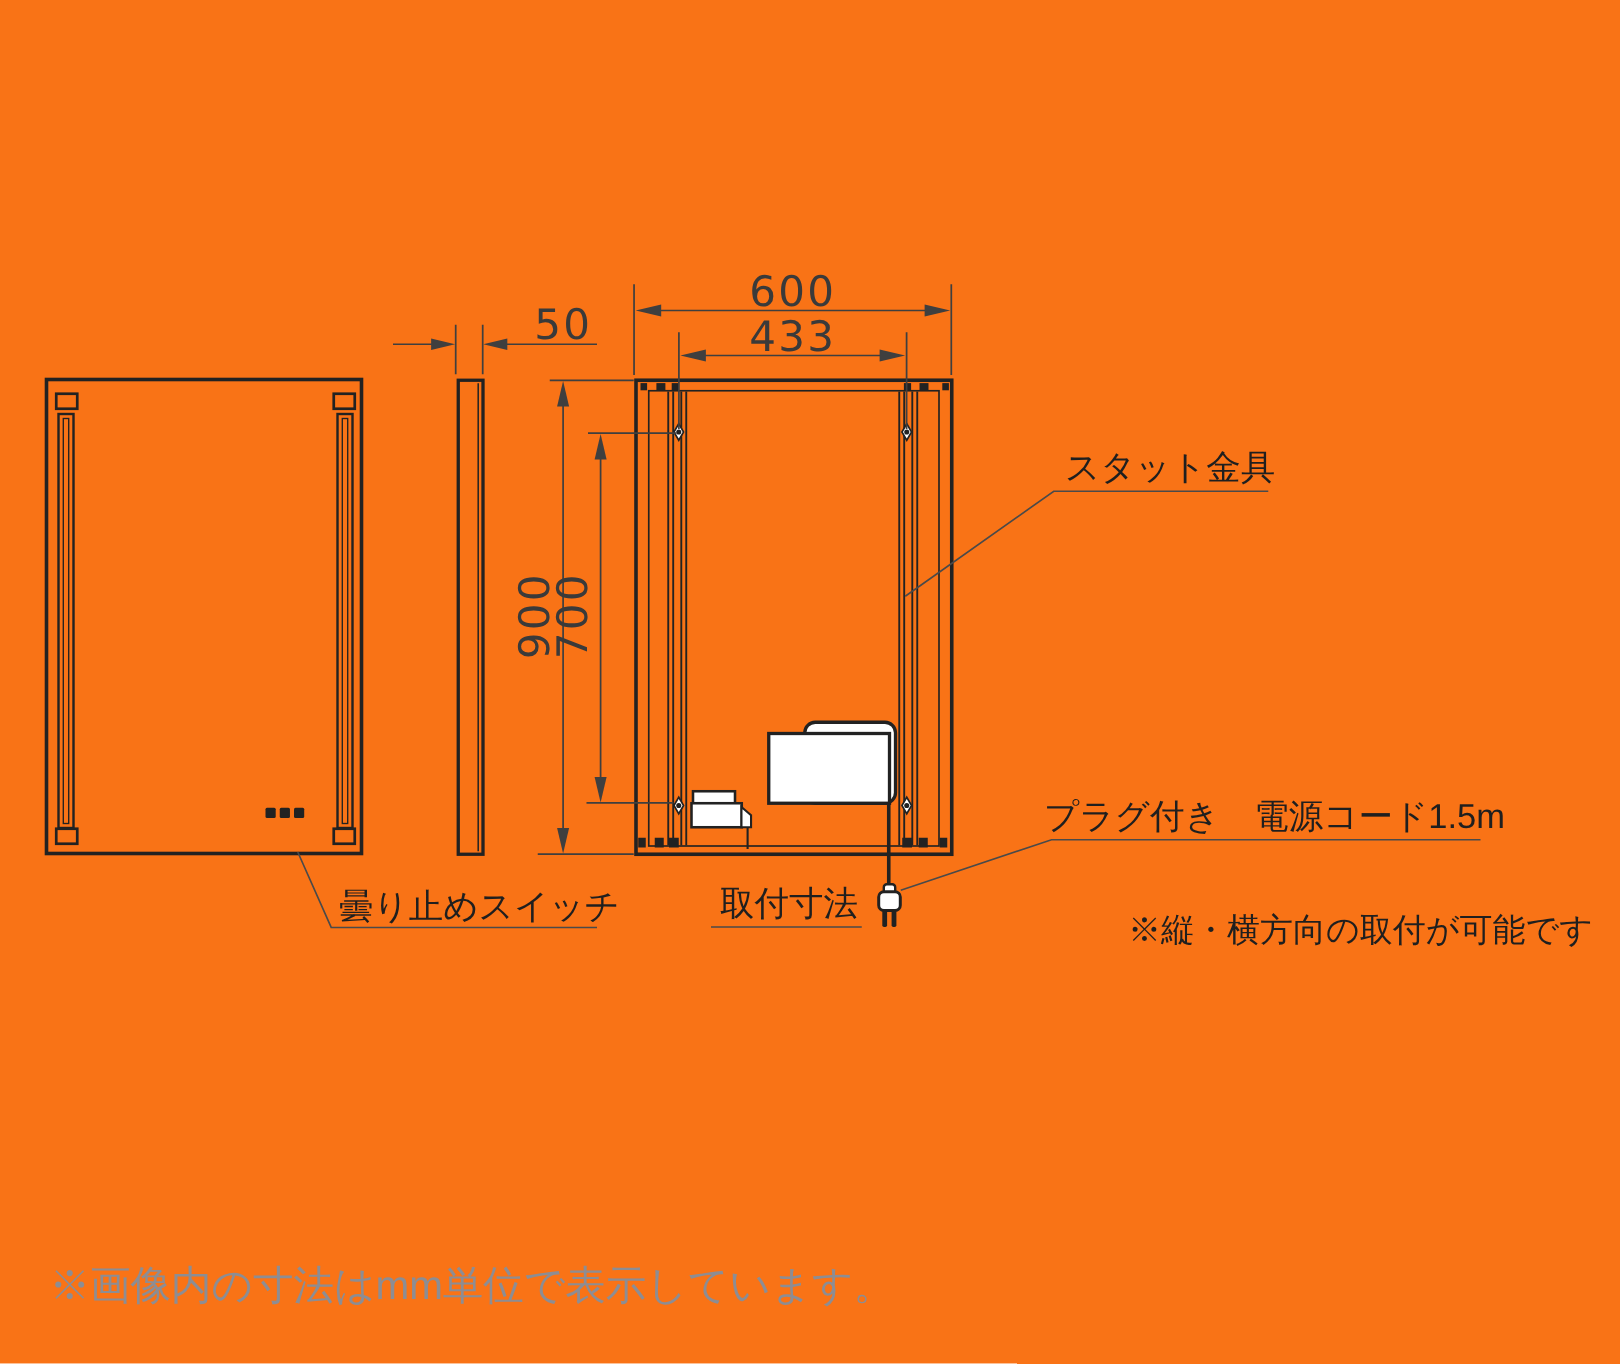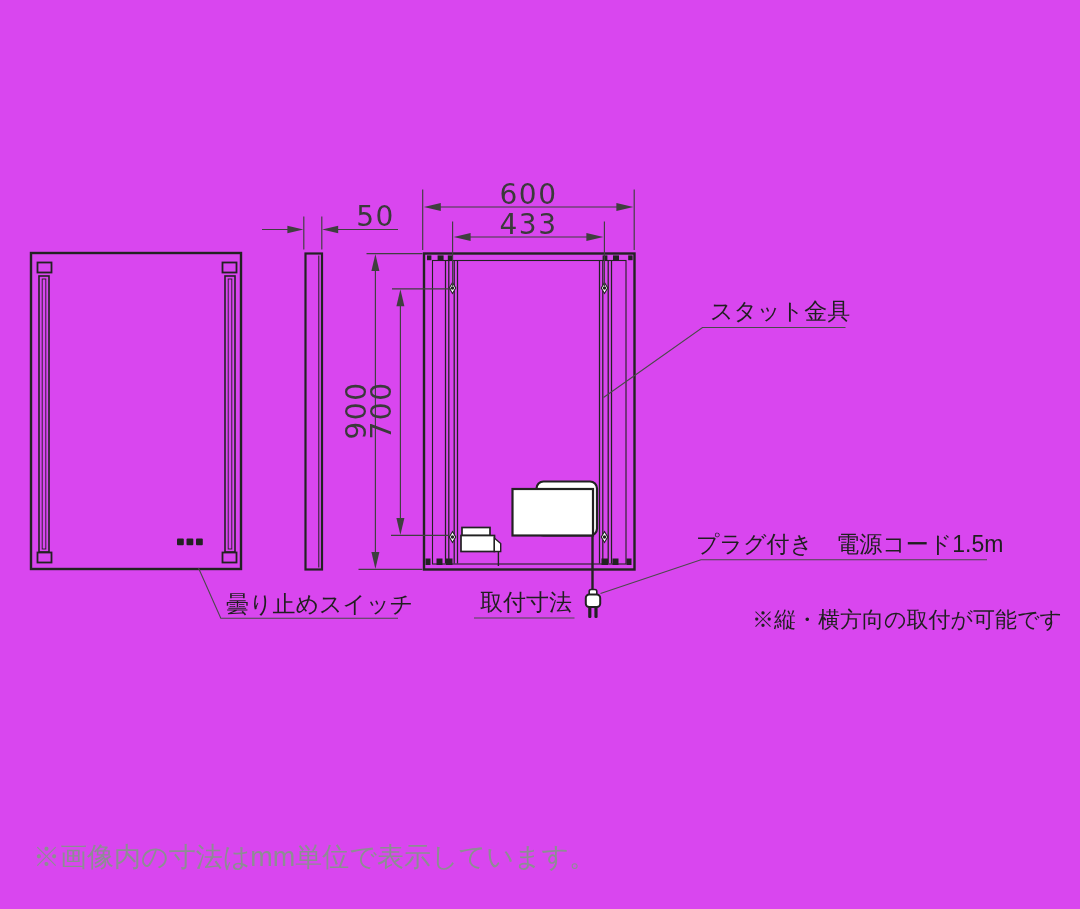--- a/index.html
+++ b/index.html
@@ -1,17 +1,17 @@
 <!DOCTYPE html>
 <html><head>
 <meta charset="utf-8">
 <style>
   html,body{margin:0;padding:0;background:#ffffff;}
   .canvas{
-    position:relative;width:1080px;height:909px;background:#d946ef;overflow:hidden;
+    position:relative;width:1080px;height:909px;background:#f97316;overflow:hidden;
     font-family:"Liberation Sans",sans-serif;
   }
   svg{display:block;}
   .obj{stroke:#222222;fill:none;}
   .obj-fill{stroke:#222222;fill:#ffffff;}
   .dimline{stroke:#3f3f3f;stroke-width:1.15;fill:none;}
   .arrow{fill:#3f3f3f;stroke:none;}
   .leader{stroke:#4a4a4a;stroke-width:1.1;fill:none;}
   .solid{fill:#222222;stroke:none;}
   .dim-num{

